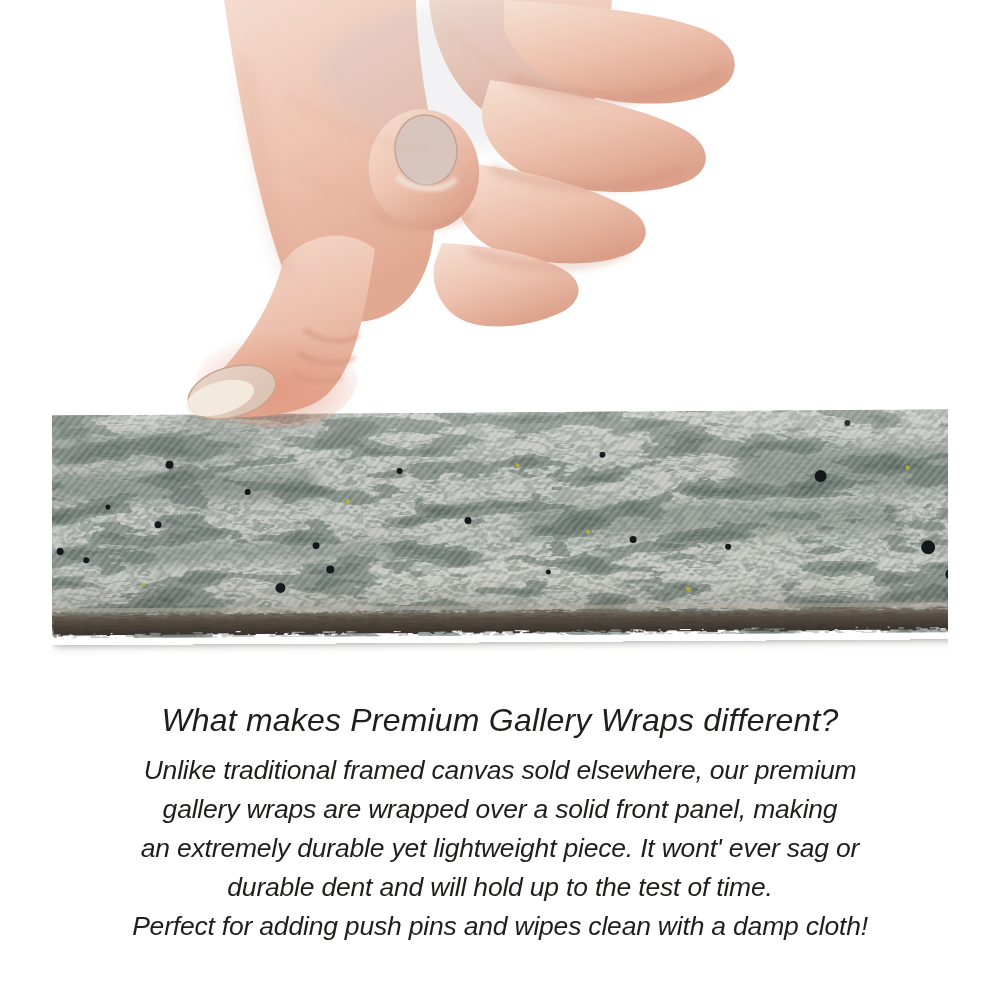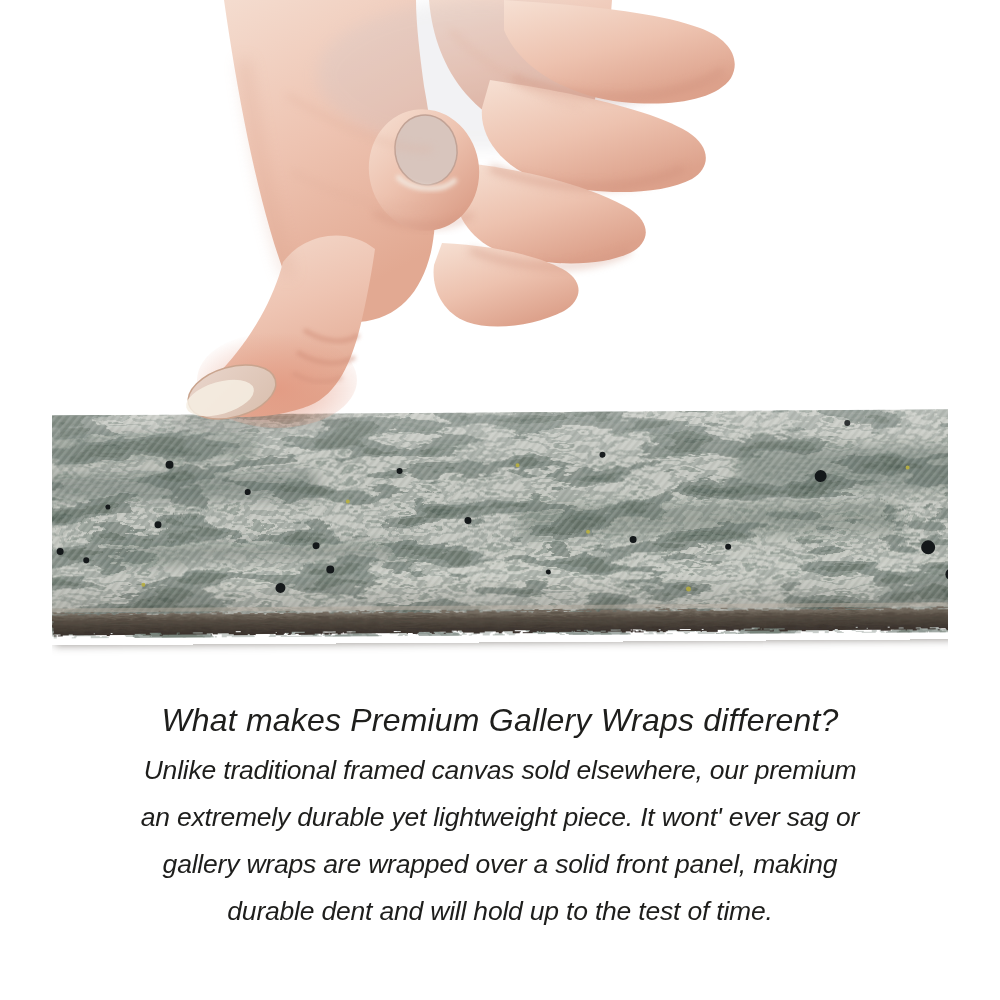--- a/index.html
+++ b/index.html
@@ -17,21 +17,21 @@
   .canvas-strip svg{display:block;}
   .info{
     position:absolute;left:0;right:0;top:698px;z-index:1;
     text-align:center;font-style:italic;color:var(--color-text,#1e1e1c);
   }
   .info h1{
     margin:0 0 9px 0;font-size:32px;line-height:44px;font-weight:400;
     letter-spacing:.2px;font-style:italic;
   }
   .info p{
-    margin:8px;font-size:26.5px;line-height:39px;font-weight:400;
+    margin:0;font-size:26.5px;line-height:39px;font-weight:400;
     letter-spacing:-.2px;
   }
 </style>
 </head>
 <body>
 
 <div class="stage">
 
   <div class="canvas-strip">
     <svg width="1008" height="230" viewBox="0 0 1008 230" aria-hidden="true">
@@ -213,18 +213,19 @@
       <path d="M235,95 C300,136 356,152 380,149" stroke="#dfae9a" stroke-width="5" fill="none" opacity="0.35" filter="url(#b4)"></path>
       <path d="M240,172 C296,202 347,212 374,207" stroke="#dfae9a" stroke-width="5" fill="none" opacity="0.3" filter="url(#b4)"></path>
       <path d="M398,30 C438,72 492,100 528,106" stroke="#dfae9a" stroke-width="5" fill="none" opacity="0.3" filter="url(#b4)"></path>
       <path d="M192,60 C205,152 220,226 237,276" stroke="#d8a18b" stroke-width="10" fill="none" opacity="0.35" filter="url(#b8)"></path>
     </g>
   </svg>
 
   <div class="info">
     <h1>What makes Premium Gallery Wraps different?</h1>
     <p>Unlike traditional framed canvas sold elsewhere, our premium</p>
+    <p>gallery wraps are wrapped over a solid front panel, making</p>
     <p>an extremely durable yet lightweight piece. It wont' ever sag or</p>
-    <p>gallery wraps are wrapped over a solid front panel, making</p>
     <p>durable dent and will hold up to the test of time.</p>
+    <p>Perfect for adding push pins and wipes clean with a damp cloth!</p>
   </div>
 
 </div>
 
 </body></html>

